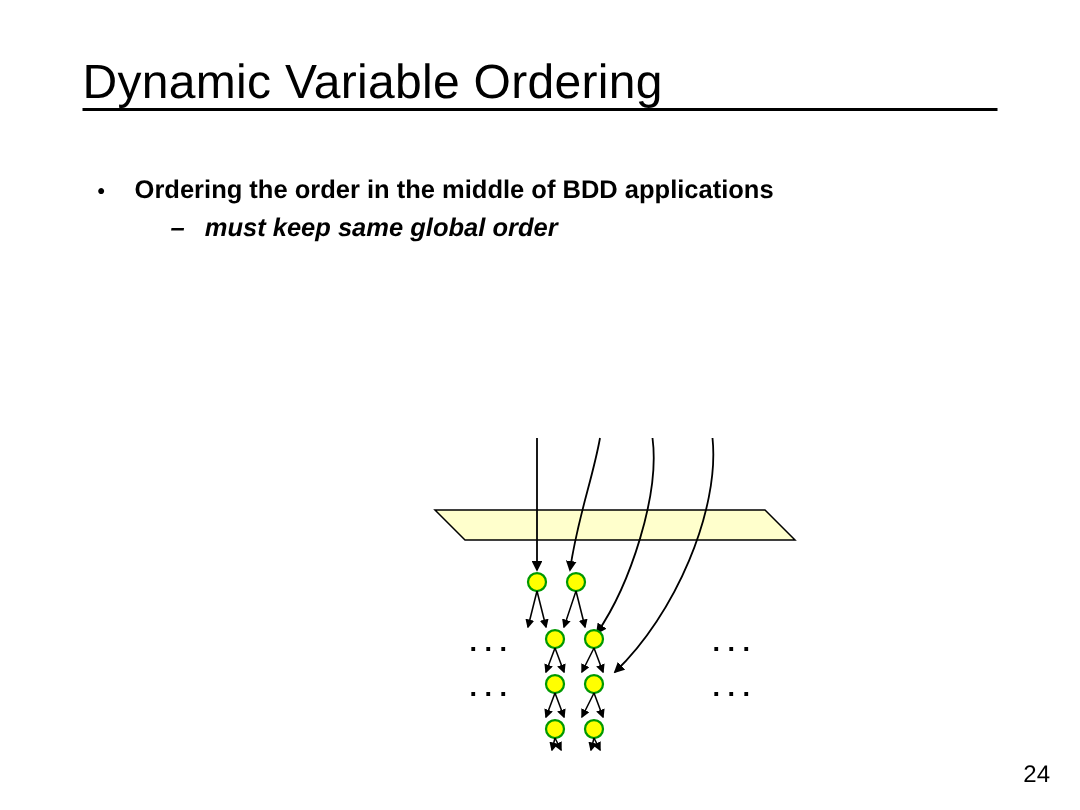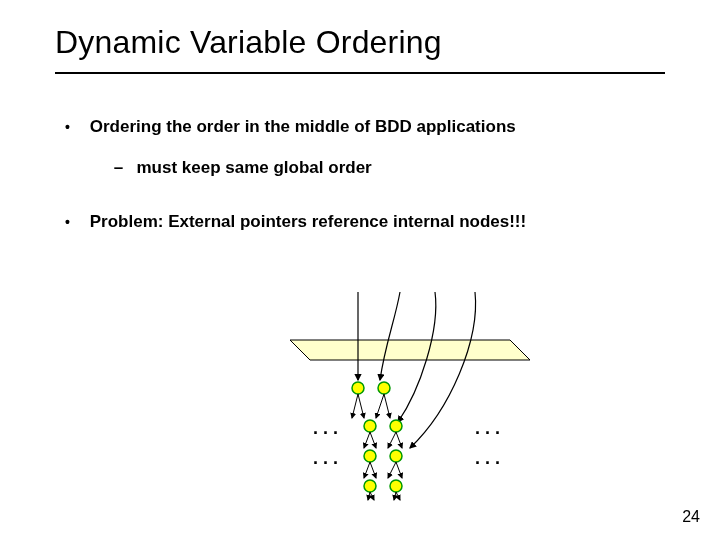--- a/index.html
+++ b/index.html
@@ -14,21 +14,21 @@
     overflow: hidden;
   }
   .slide {
     position: relative;
     width: 720px;
     height: 540px;
   }
   .title {
     position: absolute;
     left: 55px;
-    top: 24px;
+    top: 36px;
     font-size: 32px;
     font-weight: 400;
     letter-spacing: 0.2px;
   }
   .title-underline {
     position: absolute;
     left: 55px;
     top: 72px;
     width: 610px;
     height: 0;
@@ -53,21 +53,22 @@
     position: relative;
     top: 2px;
   }
   .b1 .txt, .b2 .txt {
     display: inline-block;
     width: 540px;
     vertical-align: top;
   }
   .sub {
     margin-left: 24px;
-    margin-top: 16px;
+    margin-top: 0;
+    font-style: italic;
   }
   .sub .dash {
     display: inline-block;
     width: 18px;
   }
   .caption-ext {
     position: absolute;
     left: 278px;
     top: 250px;
     font-family: "Courier New", Courier, monospace;
@@ -119,26 +120,20 @@
     <div class="b1">
       <span class="dot">•</span>
       <span class="txt">
         <span>Ordering the order in the middle of BDD applications</span>
         <div class="sub">
           <span class="dash">–</span>
           <span>must keep same global order</span>
         </div>
       </span>
     </div>
-    <div class="b2">
-      <span class="dot">•</span>
-      <span class="txt">
-        <span>Problem: External pointers reference internal nodes!!!</span>
-      </span>
-    </div>
   </div>
 
 
 
   <div class="ellip ell1">. . .</div>
   <div class="ellip ell2">. . .</div>
   <div class="ellip ell3">. . .</div>
   <div class="ellip ell4">. . .</div>
 
   <svg class="diagram" viewBox="0 0 300 200">

